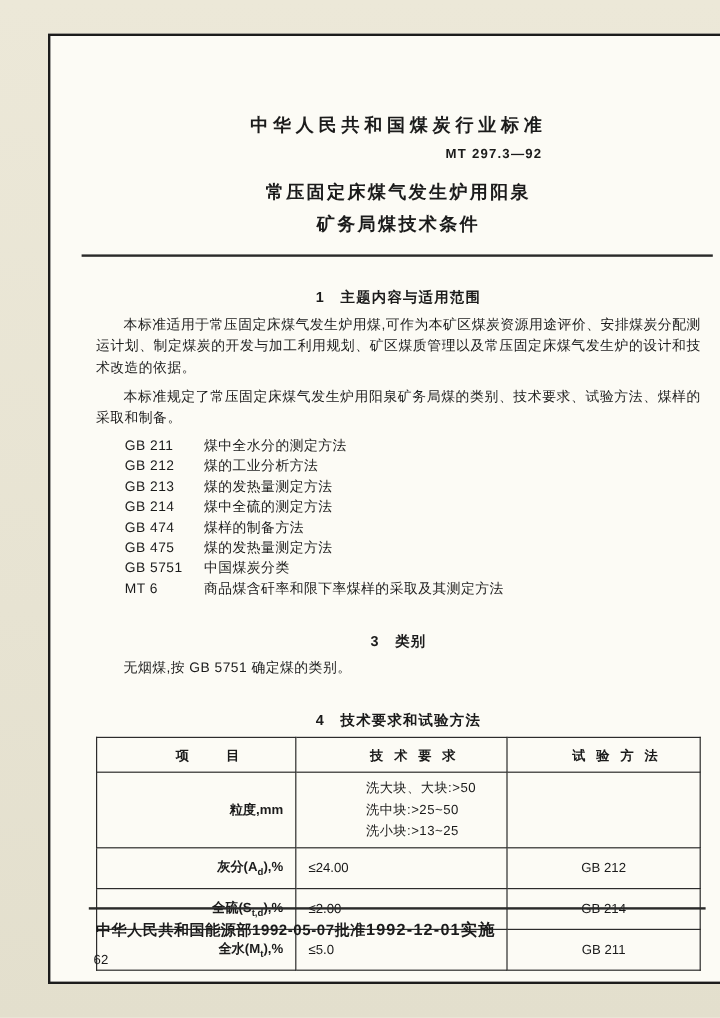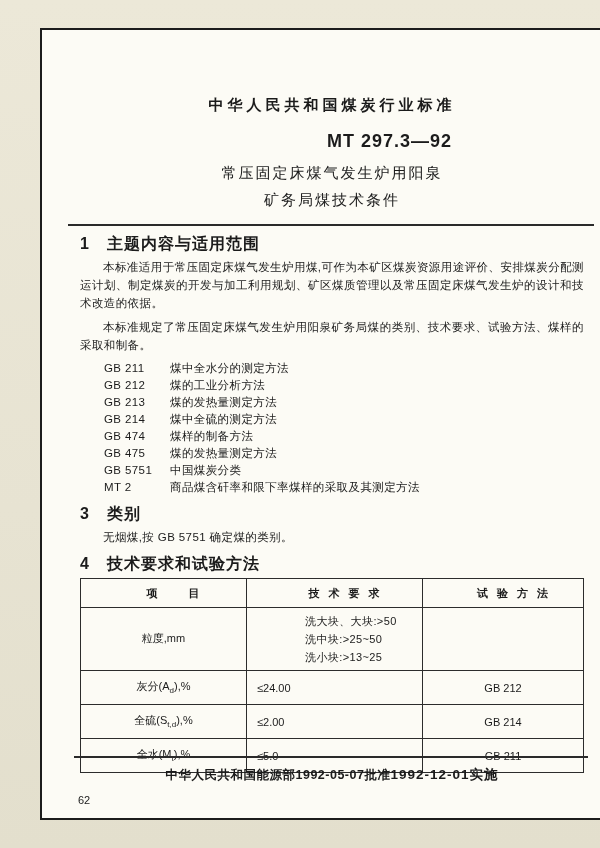--- a/index.html
+++ b/index.html
@@ -28,44 +28,45 @@
   
   .std-type {
     text-align: center;
     font-size: 15px; font-weight: 700;
     letter-spacing: 4px;
     line-height: 21px;
   }
   .std-num {
     text-align: right;
     padding-right: 132px;
-    margin-top: 18px;
-    font-size: 18px; font-weight: 700;
+    margin-top: 6px;
+    font-size: 11px; font-weight: 700;
     letter-spacing: 1px;
     line-height: 17px;
   }
   .doc-title1 { margin-top: 12px; }
   .doc-title2 { margin-top: 6px; }
   .doc-title1, .doc-title2 {
     text-align: center;
-    font-size: 15px; font-weight: 400;
+    font-size: 15px; font-weight: 700;
     letter-spacing: 2px;
     line-height: 21px;
   }
   .top-rule {
     border: none;
     border-top: 2px solid #2a2a2a;
     margin: 14px -10px 0 -12px;
   }
   
   .sec-head {
-    margin-top: 10px;
-    font-size: 16px; font-weight: 700;
+    margin-top: 26px;
+    font-size: 12px; font-weight: 700;
     letter-spacing: 1px;
     line-height: 16px;
+    text-align: center;
   }
   .body-text {
     margin: 6px 0 0 0;
     font-size: 11.5px;
     line-height: 18px;
     text-indent: 2em;
     letter-spacing: 0.4px;
     text-align: justify;
   }
   .ref-list { margin: 6px 0 0 24px; }
@@ -89,40 +90,40 @@
     padding: 2px 10px;
     vertical-align: middle;
   }
   .spec-table th {
     height: 24px;
     font-weight: 700;
     text-align: center;
     letter-spacing: 3px;
     padding-left: 32px;
   }
-  .c-item  { width: 33%; text-align: center; }
+  .c-item  { width: 33%; text-align: right; font-weight: bold; }
   .c-req   { width: 35%; text-align: left; }
   .c-method{ width: 32%; text-align: center; }
   .row-size td { height: 58px; }
   .row-data td { height: 29px; }
   .req-line { line-height: 18px; letter-spacing: 0.4px; margin-left: 48px; }
   sub { font-size: 8px; }
   
   .footer-rule {
     position: absolute;
     left: 32px; right: 30px; bottom: 60px;
     border: none;
     border-top: 2px solid #2a2a2a;
     margin: 0;
   }
   .footer-row {
     position: absolute;
     left: 38px; right: 34px; bottom: 34px;
     display: flex;
-    justify-content: center;
+    justify-content: flex-start;
     align-items: baseline;
   }
   .approval {
     font-size: 12.5px; font-weight: 700;
     letter-spacing: 0.5px;
   }
   .implement {
     font-size: 13.5px; font-weight: 700;
     letter-spacing: 1px;
   }
@@ -172,21 +173,21 @@
       </div>
       <div class="ref-item">
         <span class="ref-code">GB 475</span>
         <span class="ref-title">煤的发热量测定方法</span>
       </div>
       <div class="ref-item">
         <span class="ref-code">GB 5751</span>
         <span class="ref-title">中国煤炭分类</span>
       </div>
       <div class="ref-item">
-        <span class="ref-code">MT 2</span>
+        <span class="ref-code">MT 6</span>
         <span class="ref-title">商品煤含矸率和限下率煤样的采取及其测定方法</span>
       </div>
     </div>
 
     <div class="sec-head">3　类别</div>
     <p class="body-text">无烟煤,按 GB 5751 确定煤的类别。</p>
 
     <div class="sec-head">4　技术要求和试验方法</div>
 
     <table class="spec-table">

